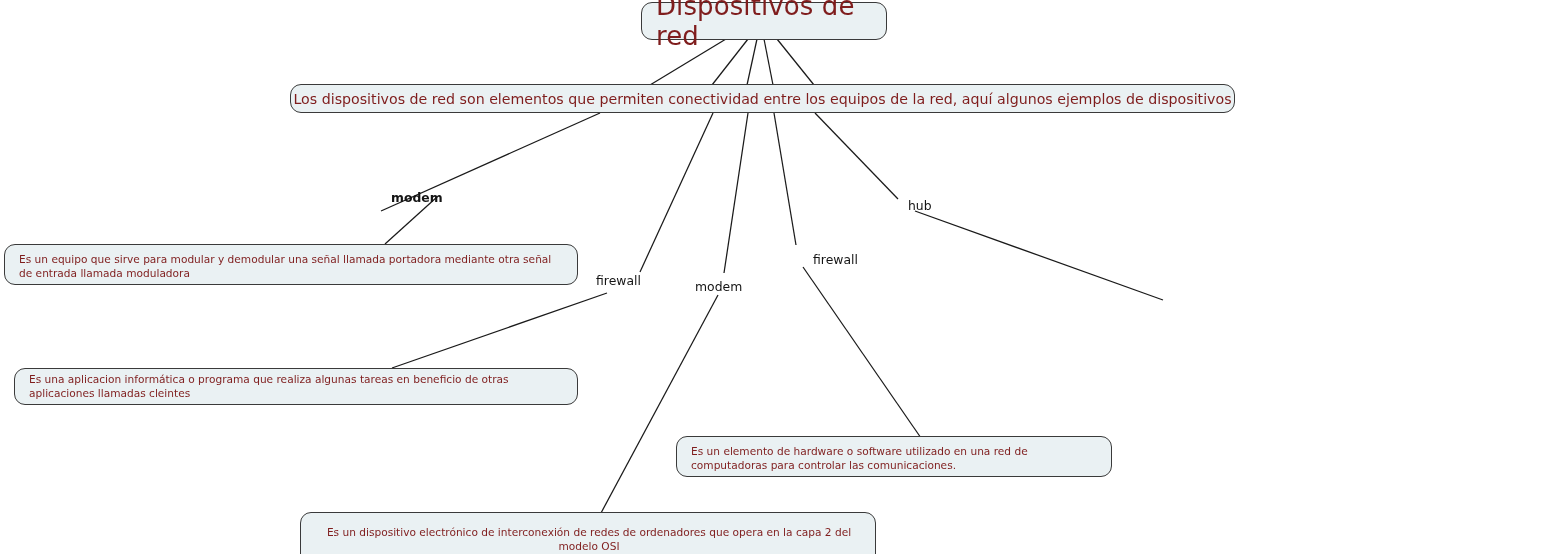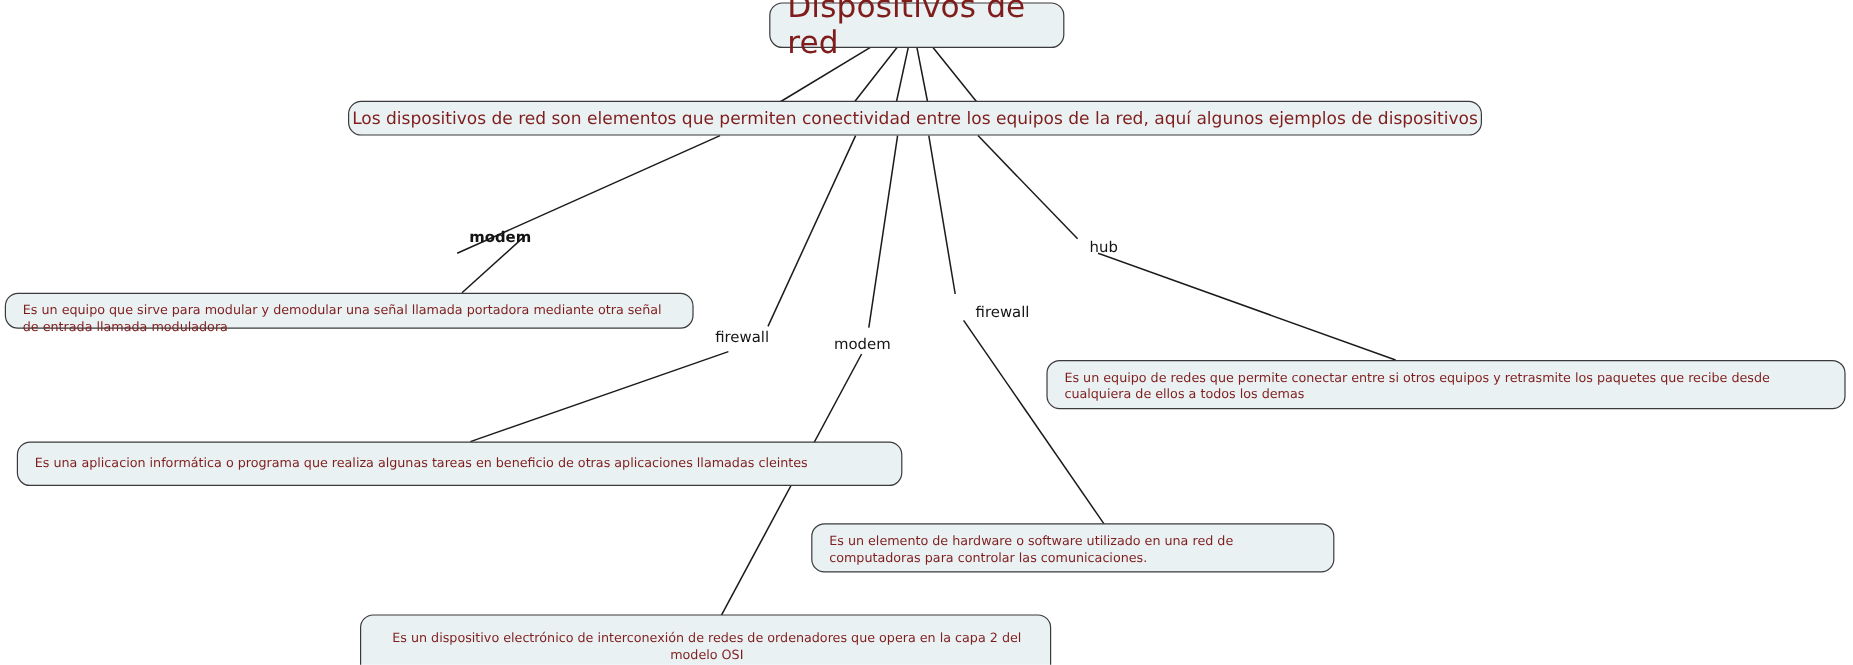--- a/index.html
+++ b/index.html
@@ -118,33 +118,30 @@
   <div class="edge-label" style="left:695px; top:279px;">
     <span>modem</span>
   </div>
   <div class="edge-label" style="left:774px; top:252px;margin-left:39px;">
     <span>firewall</span>
   </div>
   <div class="edge-label" style="left:896px; top:198px;margin-left:12px;">
     <span>hub</span>
   </div>
 
-  <div class="node node-desc" style="left:4px; top:244px; width:574px; height:30px;">
+  <div class="node node-desc" style="left:4px; top:244px; width:574px; height:41px;">
     <span class="txt">Es un equipo que sirve para modular y demodular una señal llamada portadora mediante otra señal de entrada llamada moduladora</span>
   </div>
 
-  <div class="node node-desc" style="left:14px; top:368px; width:738px; height:37px; align-items:center;">
+  <div class="node node-desc" style="left:14px; top:368px; width:564px; height:37px; align-items:center;">
     <span class="txt">Es una aplicacion informática o programa que realiza algunas tareas en beneficio de otras aplicaciones llamadas cleintes</span>
   </div>
 
   <div class="node node-desc" style="left:300px; top:512px; width:576px; height:56px; align-items:center;text-align:center;">
     <span class="txt">Es un dispositivo electrónico de interconexión de redes de ordenadores que opera en la capa 2 del modelo OSI</span>
   </div>
 
   <div class="node node-desc" style="left:676px; top:436px; width:436px; height:41px;">
     <span class="txt">Es un elemento de hardware o software utilizado en una red de computadoras para controlar las comunicaciones.</span>
   </div>
 
-  <div class="node node-desc" style="left:872px; top:300px; width:666px; height:41px;">
-    <span class="txt">Es un equipo de redes que permite conectar entre si otros equipos y retrasmite los paquetes que recibe desde cualquiera de ellos a todos los demas</span>
-  </div>
 
 </div>
 
 </body></html>

